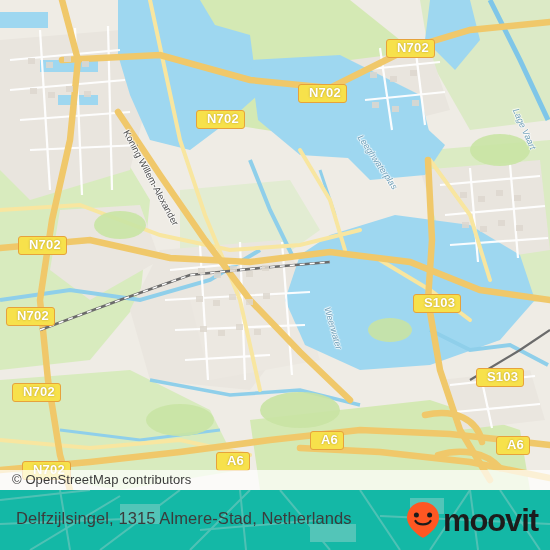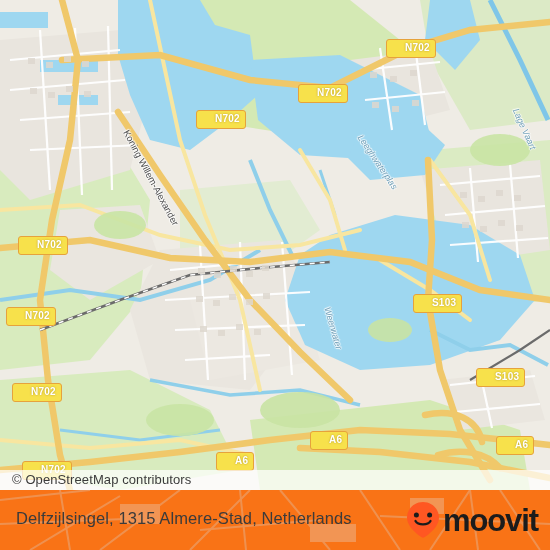--- a/index.html
+++ b/index.html
@@ -14,22 +14,22 @@
   #map svg{position:absolute;left:0;top:0;}
 
   
   .attrib{position:absolute;left:0;bottom:0;width:550px;height:20px;
           background:rgba(255,255,255,0.72);}
   .attrib span{position:absolute;left:12px;top:2px;font-size:13px;color:#3b3b3b;
                letter-spacing:.1px;}
 
   
   .shield{position:absolute;background:#f7e14b;border:1.4px solid #e6a23c;
-          border-radius:3px;color:#ffffff;font-size:10px;font-weight:bold;
-          line-height:14px;padding:1px 5px 2px 18px;letter-spacing:.2px;
+          border-radius:3px;color:#ffffff;font-size:13px;font-weight:bold;
+          line-height:14px;padding:1px 5px 2px 10px;letter-spacing:.2px;
           text-shadow:0 0 2px rgba(120,90,10,.55);white-space:nowrap;}
 
   
   .maplabel{position:absolute;font-size:9.5px;color:#4b4b4b;white-space:nowrap;
             text-shadow:1px 0 1px #fff,-1px 0 1px #fff,0 1px 1px #fff,0 -1px 1px #fff;}
   .waterlabel{position:absolute;font-size:9px;color:#6f9fb8;white-space:nowrap;
               font-style:italic;
               text-shadow:1px 0 1px #fff,-1px 0 1px #fff,0 1px 1px #fff,0 -1px 1px #fff;}
 
   
@@ -39,21 +39,21 @@
               align-items:center;justify-content:center;}
   #card .foot{height:40px;background:#fff;border-radius:0 0 3px 3px;
               display:flex;align-items:center;justify-content:center;}
   #card .foot span{font-size:17px;color:#3a3a3a;}
   #card .tail{position:absolute;left:50%;bottom:-12px;margin-left:-12px;
               width:0;height:0;border-left:12px solid transparent;
               border-right:12px solid transparent;border-top:13px solid #fff;}
 
   
   #bottom{position:absolute;left:0;top:490px;width:550px;height:60px;
-          background:#f97316;overflow:hidden;}
+          background:#14b8a6;overflow:hidden;}
   #bottom .wm{position:absolute;left:0;top:0;width:550px;height:60px;opacity:.30;}
   #bottom .addr{position:absolute;left:16px;top:19px;font-size:16.5px;color:#3b3b3b;
                 letter-spacing:.1px;}
   #logo{position:absolute;right:12px;top:12px;height:36px;display:flex;
         align-items:center;}
   #logo .word{font-size:31px;font-weight:bold;color:#1c1c1c;letter-spacing:-1.1px;
               margin-left:2px;line-height:31px;}
 </style>
 </head>
 <body>

